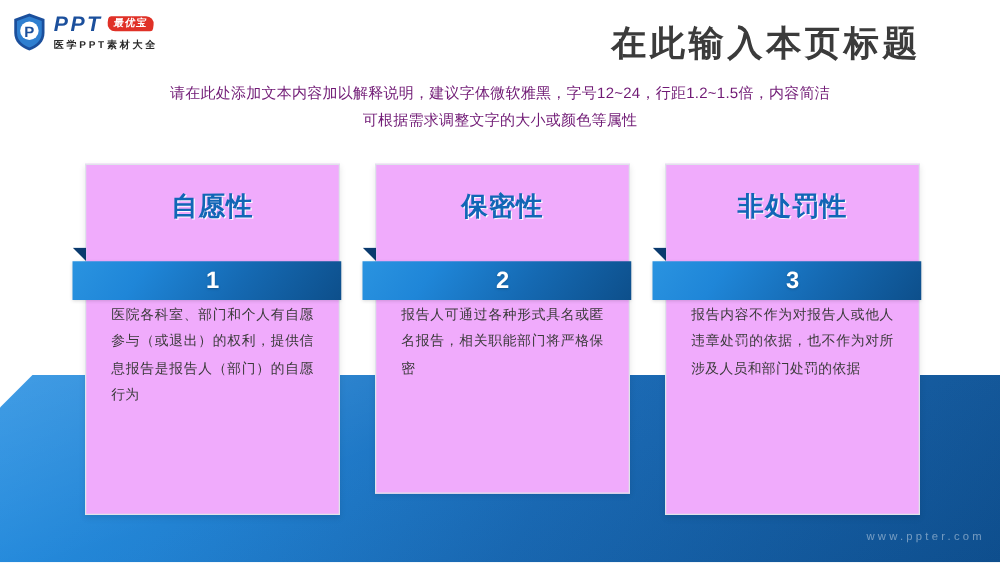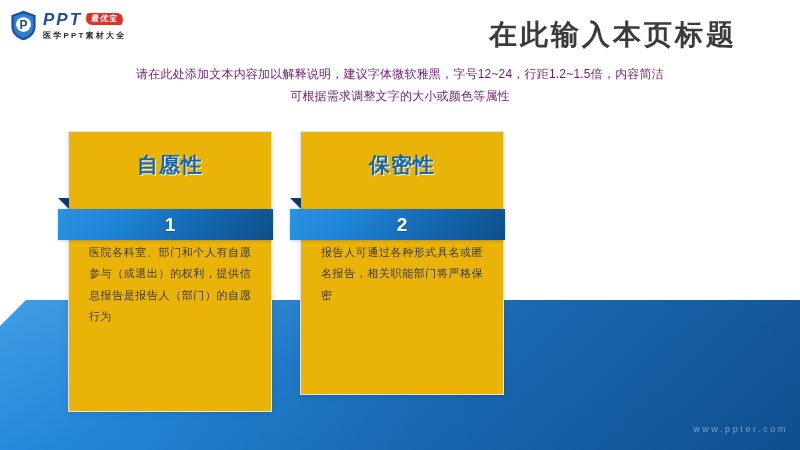--- a/index.html
+++ b/index.html
@@ -131,21 +131,21 @@
     position: absolute;
     left: 0;
     top: 131px;
     width: 800px;
     height: 290px;
   }
   .card {
     position: absolute;
     top: 0;
     width: 204px;
-    background: #eab308;
+    background: #f0abfc;
     border: 1px solid #dfe4ea;
     box-shadow: 0 2px 5px rgba(0,0,0,0.10);
     box-sizing: border-box;
   }
   .card-1 { left: 68px;  height: 281px; }
   .card-2 { left: 300px; height: 264px; }
   .card-3 { left: 532px; height: 281px; }
 
   .card-title {
     height: 66px;
@@ -267,18 +267,28 @@
       <div class="card-title">保密性</div>
       <div class="ribbon-wrap">
         <div class="ribbon-fold"></div>
         <div class="ribbon-body">
           <span class="ribbon-num">2</span>
         </div>
       </div>
       <div class="card-body">报告人可通过各种形式具名或匿名报告，相关职能部门将严格保密</div>
     </div>
 
+    <div class="card card-3">
+      <div class="card-title">非处罚性</div>
+      <div class="ribbon-wrap">
+        <div class="ribbon-fold"></div>
+        <div class="ribbon-body">
+          <span class="ribbon-num">3</span>
+        </div>
+      </div>
+      <div class="card-body">报告内容不作为对报告人或他人违章处罚的依据，也不作为对所涉及人员和部门处罚的依据</div>
+    </div>
 
   </div>
 
   <div class="footer-url">www.ppter.com</div>
 
 </div>
 
 </body></html>

